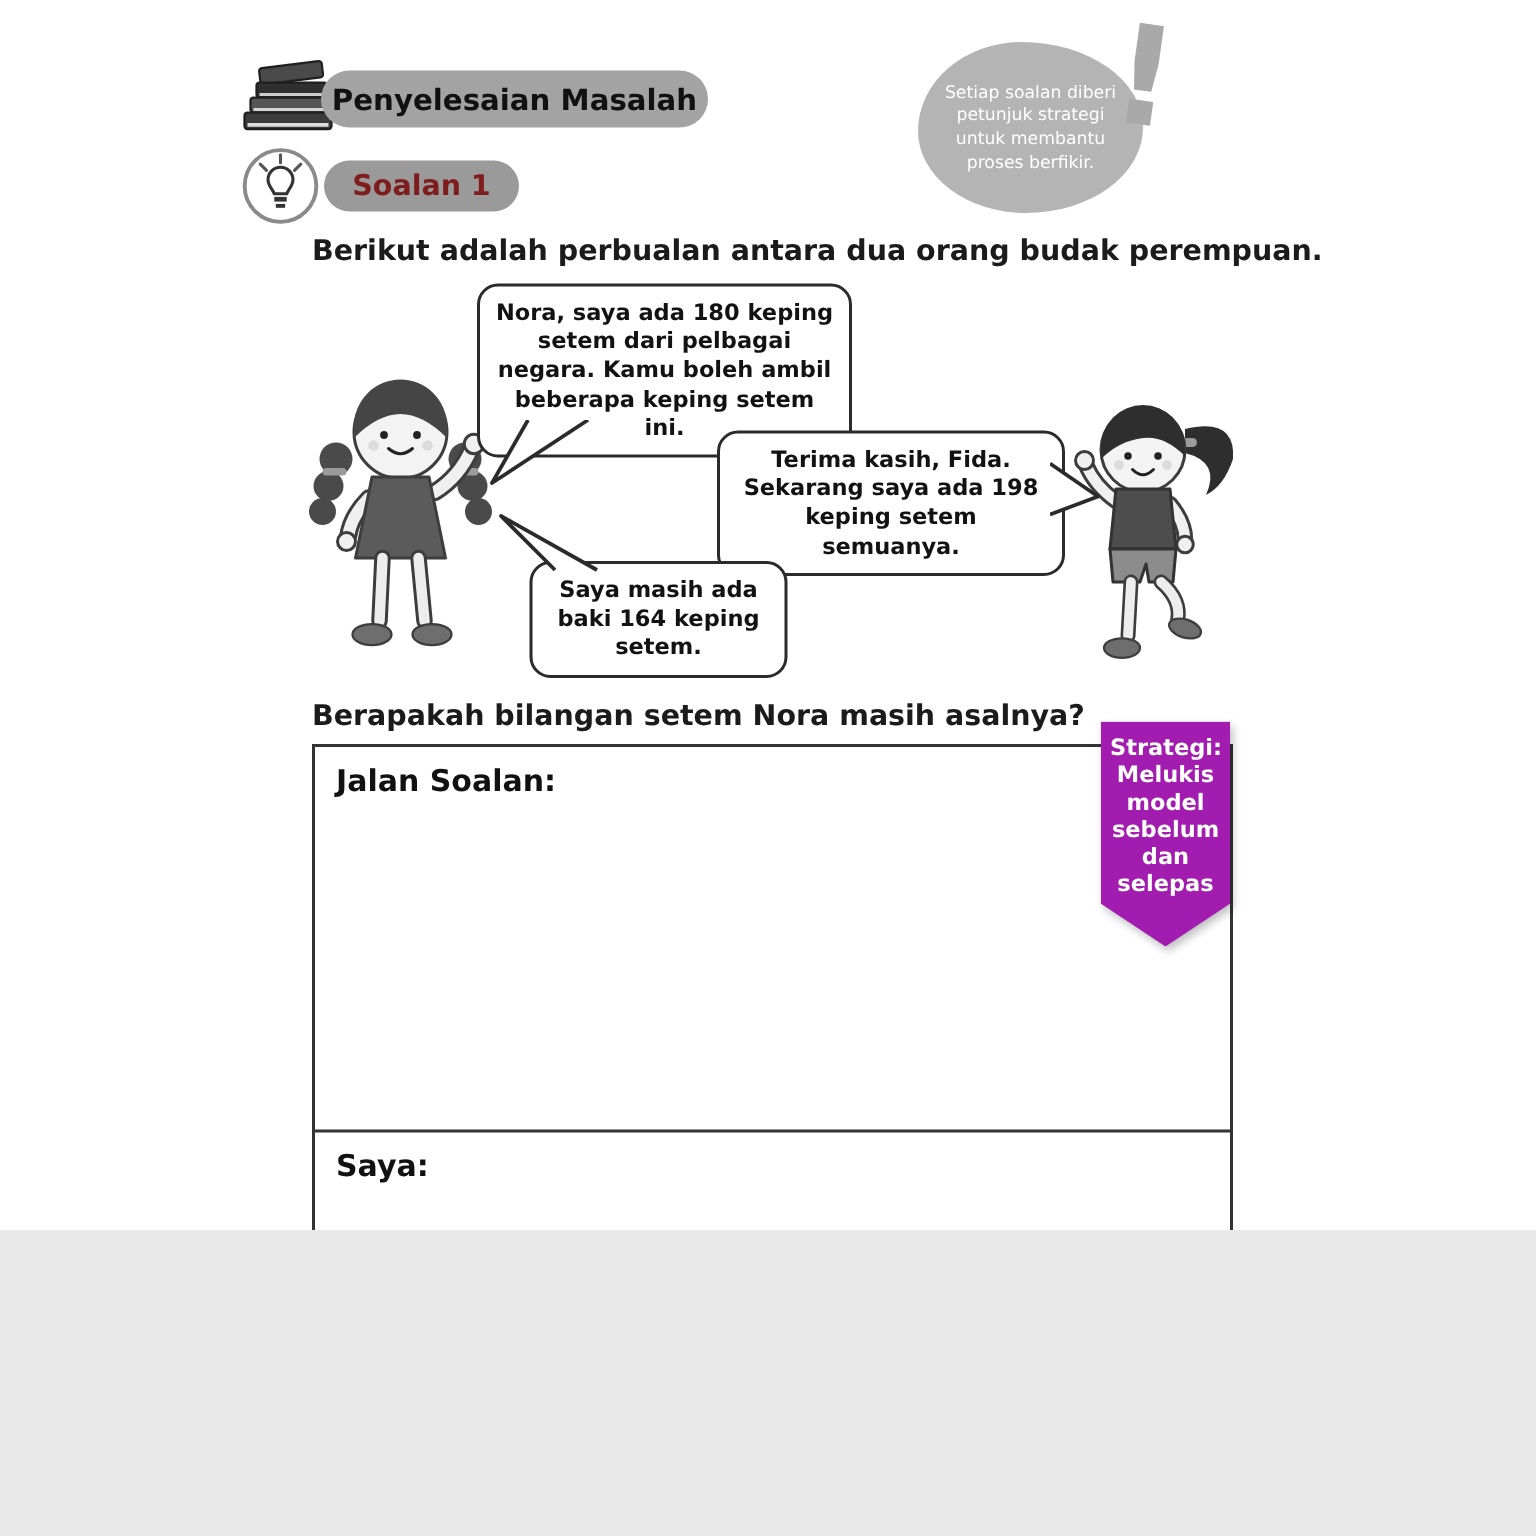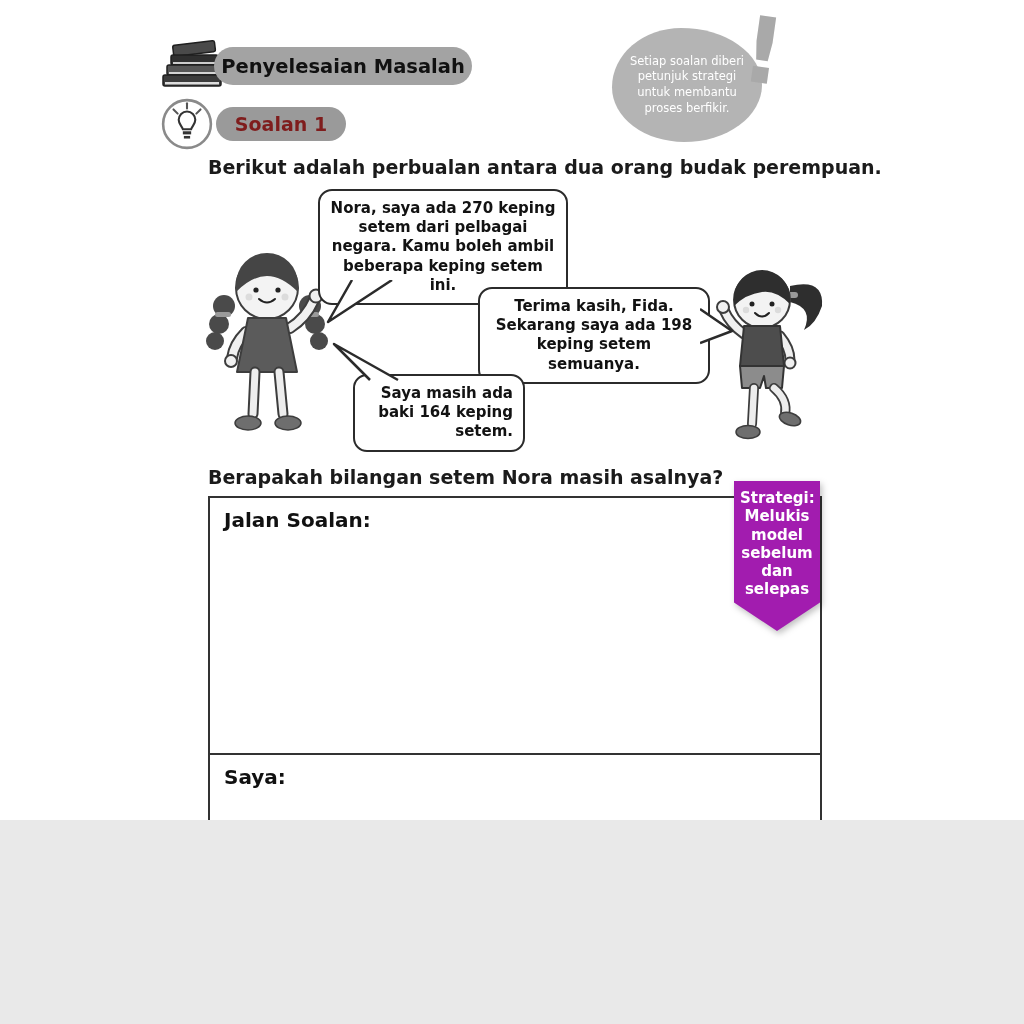--- a/index.html
+++ b/index.html
@@ -20,21 +20,21 @@
 
   .intro{left:208px;top:156px;font-size:19px;font-weight:bold;color:#1b1b1b;}
   .question{left:208px;top:466px;font-size:19px;font-weight:bold;color:#1b1b1b;}
 
   
   .speech{position:absolute;background:#fff;border:2.5px solid #2b2b2b;border-radius:14px;
         font-size:15px;font-weight:600;color:#121212;text-align:center;line-height:1.28;
         padding:8px 10px;box-sizing:border-box;z-index:3;}
   .b1{left:318px;top:189px;width:250px;}
   .b2{left:478px;top:287px;width:232px;}
-  .b3{left:353px;top:374px;width:172px;text-align:right;}
+  .b3{left:353px;top:374px;width:172px;}
   .tail{position:absolute;z-index:4;}
 
   
   .workbox{left:208px;top:496px;width:614px;height:404px;border:2.5px solid #333;background:#fff;box-sizing:border-box;}
   .workbox .divider{position:absolute;left:0;right:0;top:255px;border-top:2.5px solid #333;}
   .box-label{position:absolute;font-size:20px;font-weight:bold;color:#111;}
   .lbl-jalan{left:14px;top:10px;}
   .lbl-semak{left:14px;top:267px;}
 
   
@@ -92,21 +92,21 @@
     <rect x="22" y="33" width="8" height="3" fill="#333"></rect>
     <rect x="23" y="37.5" width="6" height="2.5" fill="#333"></rect>
   </svg>
   <div class="pill pill-soalan">Soalan 1</div>
 
   <div class="abs hint-bubble">Setiap soalan diberi petunjuk strategi untuk membantu proses berfikir.</div>
   <div class="abs exclaim">!</div>
 
   <div class="abs intro">Berikut adalah perbualan antara dua orang budak perempuan.</div>
 
-  <div class="speech b1">Nora, saya ada 270 keping setem dari pelbagai negara. Kamu boleh ambil beberapa keping setem ini.</div>
+  <div class="speech b1">Nora, saya ada 180 keping setem dari pelbagai negara. Kamu boleh ambil beberapa keping setem ini.</div>
   <div class="speech b2">Terima kasih, Fida. Sekarang saya ada 198 keping setem semuanya.</div>
   <div class="speech b3">Saya masih ada baki 164 keping setem.</div>
 
   <svg class="tail" style="left:322px;top:280px;" width="84" height="46" viewBox="0 0 84 46">
     <path d="M30 0 L6 42 L70 0" fill="#ffffff" stroke="#2b2b2b" stroke-width="2.5" stroke-linejoin="round"></path>
   </svg>
   <svg class="tail" style="left:700px;top:303px;" width="38" height="46" viewBox="0 0 38 46">
     <path d="M0 6 L32 28 L0 40" fill="#ffffff" stroke="#2b2b2b" stroke-width="2.5" stroke-linejoin="round"></path>
   </svg>
   <svg class="tail" style="left:330px;top:342px;" width="74" height="40" viewBox="0 0 74 40">

